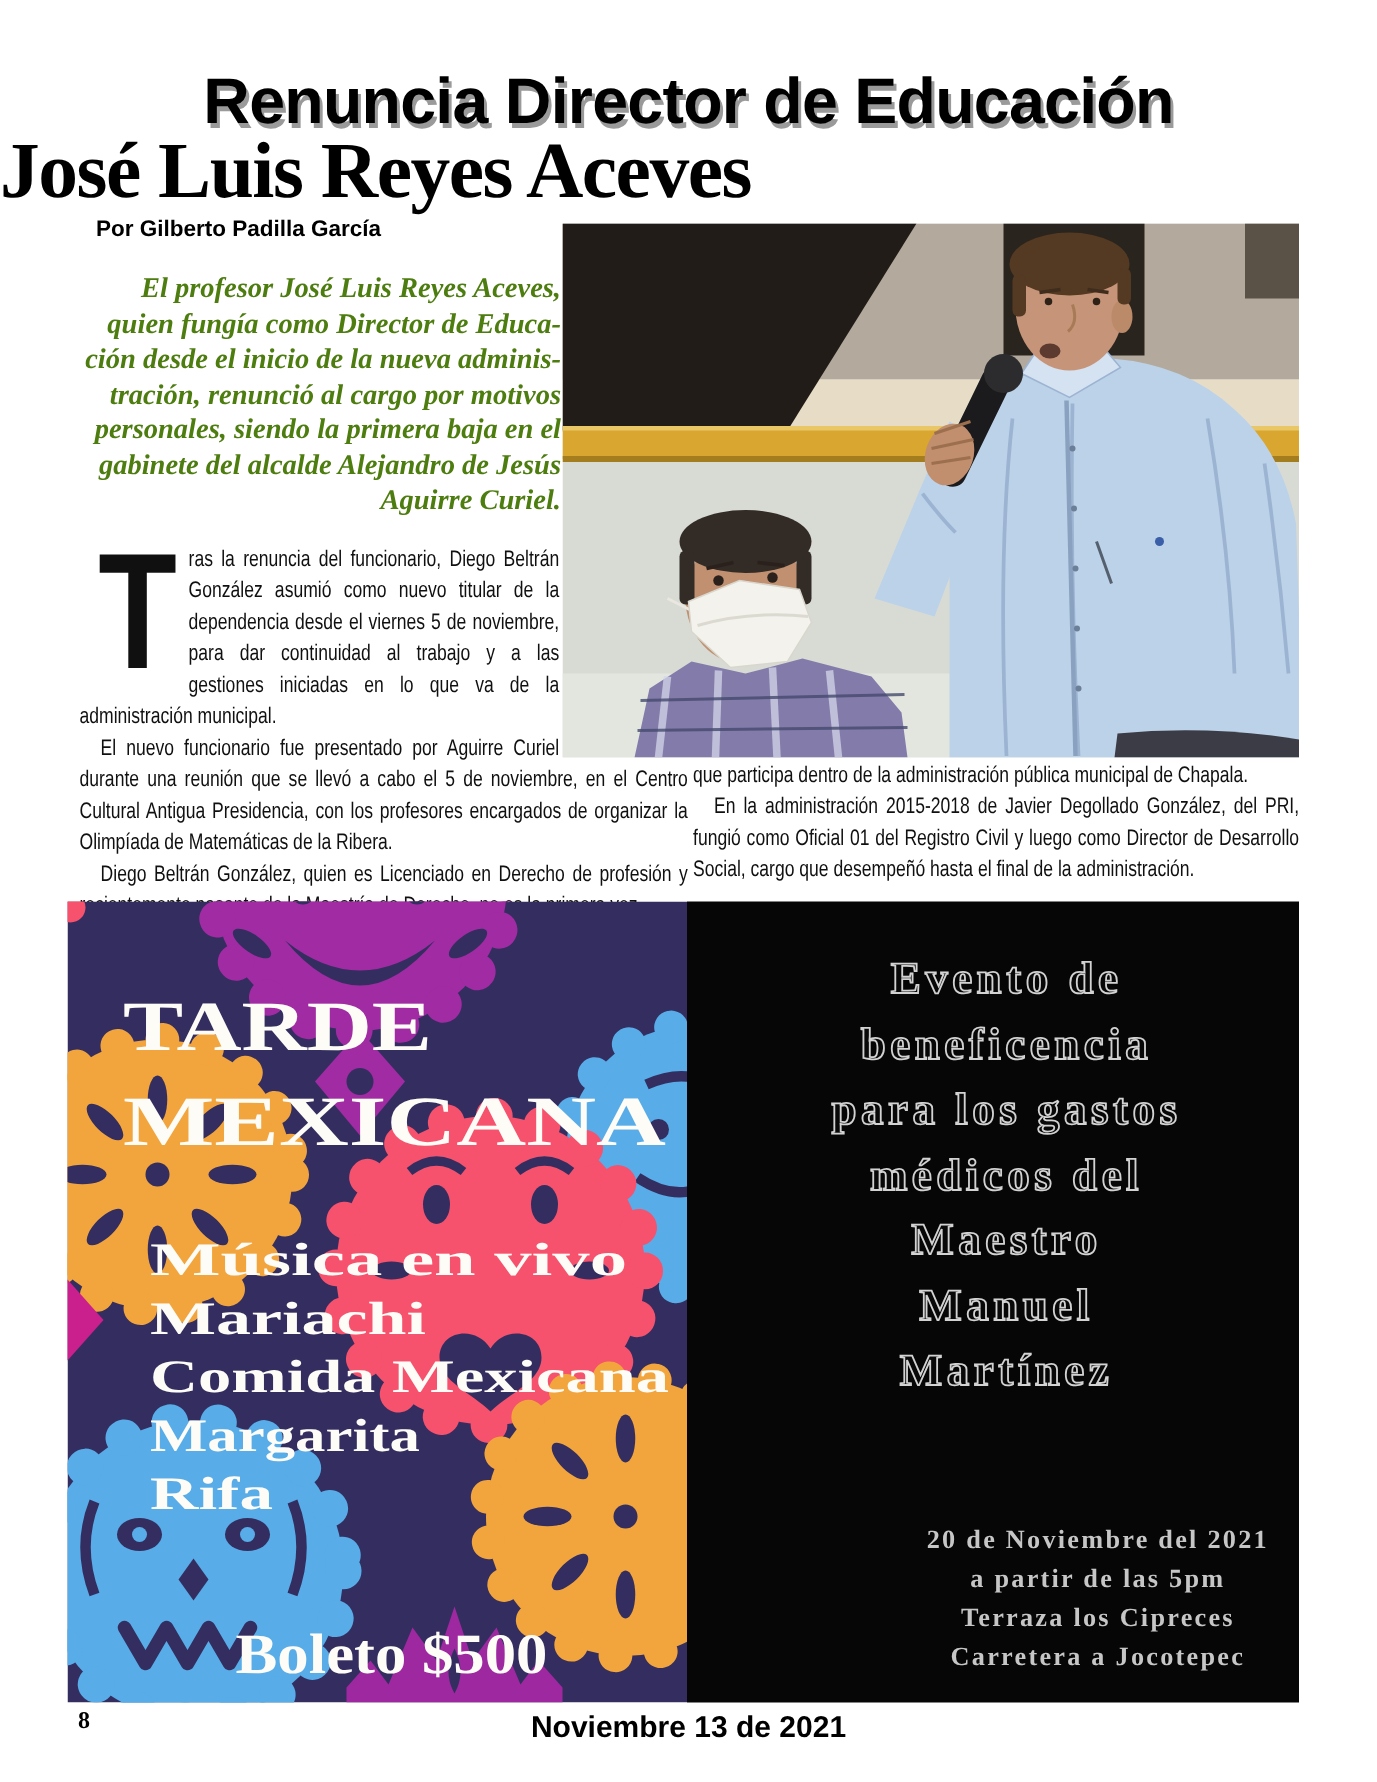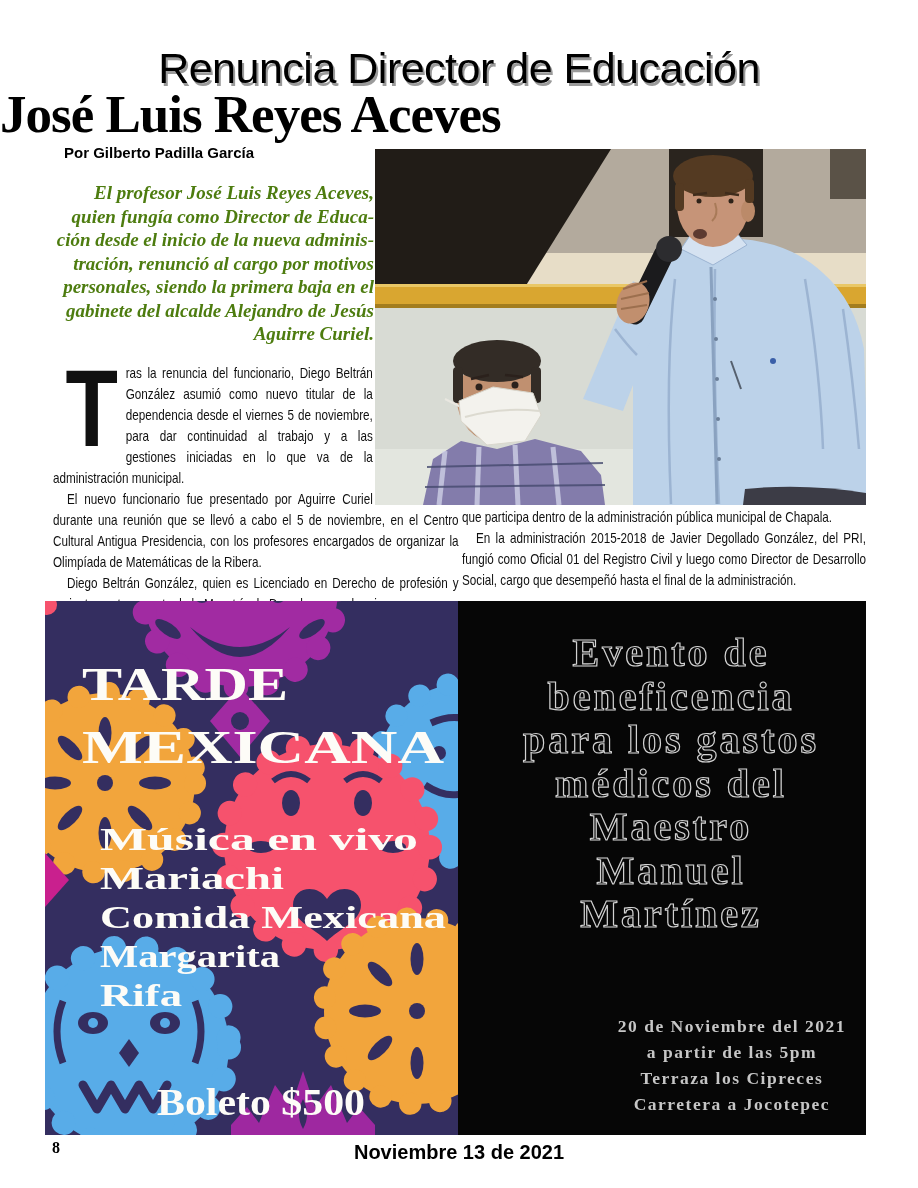--- a/index.html
+++ b/index.html
@@ -1,20 +1,20 @@
 <!DOCTYPE html>
 <html><head>
 <meta charset="utf-8">
 <style>
   html,body { margin:0; padding:0; background:#ffffff; }
   .page { position:relative; width:918px; height:1188px; background:#fff; overflow:hidden;
           font-family:"Liberation Sans", sans-serif; color:#000; }
 
   .headline { position:absolute; top:44px; left:0; width:100%; text-align:center;
-              font-weight:normal; font-size:43px; letter-spacing:-0.5px;
+              font-weight:bold; font-size:43px; letter-spacing:-0.5px;
               text-shadow:2px 3px 0 #9a9a9a; }
   .subheadline { position:absolute; top:84px; left:0; width:100%; text-align:left;
                  font-family:"Liberation Serif", serif; font-weight:bold; font-size:53px;
                  letter-spacing:-1px; }
   .byline { position:absolute; left:64px; top:144px; font-size:15px; font-weight:bold; }
 
   .lead { position:absolute; left:38px; top:181px; width:336px;
           font-family:"Liberation Serif", serif; font-style:italic; font-weight:bold;
           font-size:19px; line-height:23.5px; text-align:right; color:#4d7c0f; }
 
@@ -32,21 +32,21 @@
   .rightcol { position:absolute; left:462px; top:506px; width:518px;
               transform:scaleX(0.78); transform-origin:0 0;
               font-size:15px; line-height:21px; text-align:justify; color:#101010; }
   .rightcol p { margin:0; }
 
   .flyer-left { position:absolute; left:45px; top:601px; width:413px; height:534px; }
   .flyer-right { position:absolute; left:458px; top:601px; width:408px; height:534px;
                  background:#060606; }
   .benefit { padding-top:30px; padding-right:26px; text-align:center;
              font-family:"Liberation Serif", serif; font-weight:bold; }
-  .benefit .line { font-size:40px; line-height:43.5px; letter-spacing:3px; color:#d6d6d6;margin-left:44px; }
+  .benefit .line { font-size:30px; line-height:43.5px; letter-spacing:3px; color:#d6d6d6;margin-left:44px; }
   @supports (-webkit-text-stroke: 1px #fff) {
     .benefit .line { color:rgba(15,15,15,0.25); -webkit-text-stroke:1.2px #d2d2d2; }
   }
   .details { position:absolute; right:20px; top:412px; text-align:center;
              font-family:"Liberation Serif", serif; font-weight:bold;
              font-size:17.5px; line-height:26px; letter-spacing:1.5px; color:#c6c6c6; }
 
   .pagenum { position:absolute; left:52px; top:1139px; font-family:"Liberation Serif", serif;
              font-weight:bold; font-size:16px; }
   .footer-date { position:absolute; left:0; top:1141px; width:100%; text-align:center;

